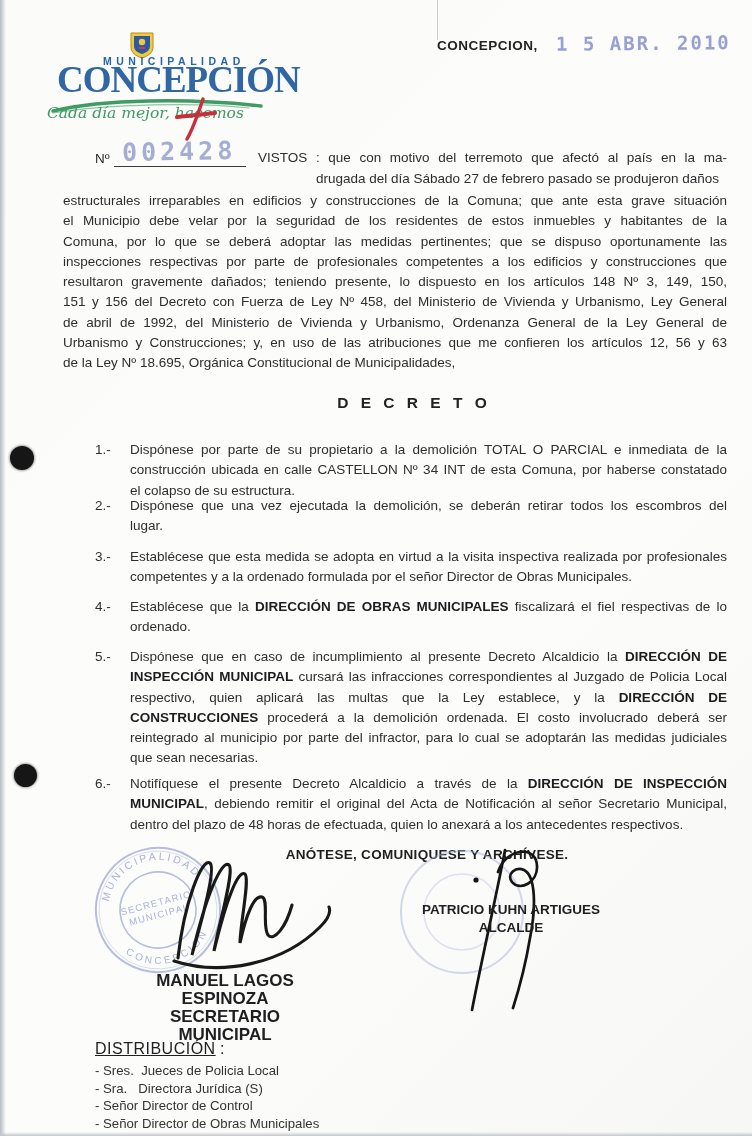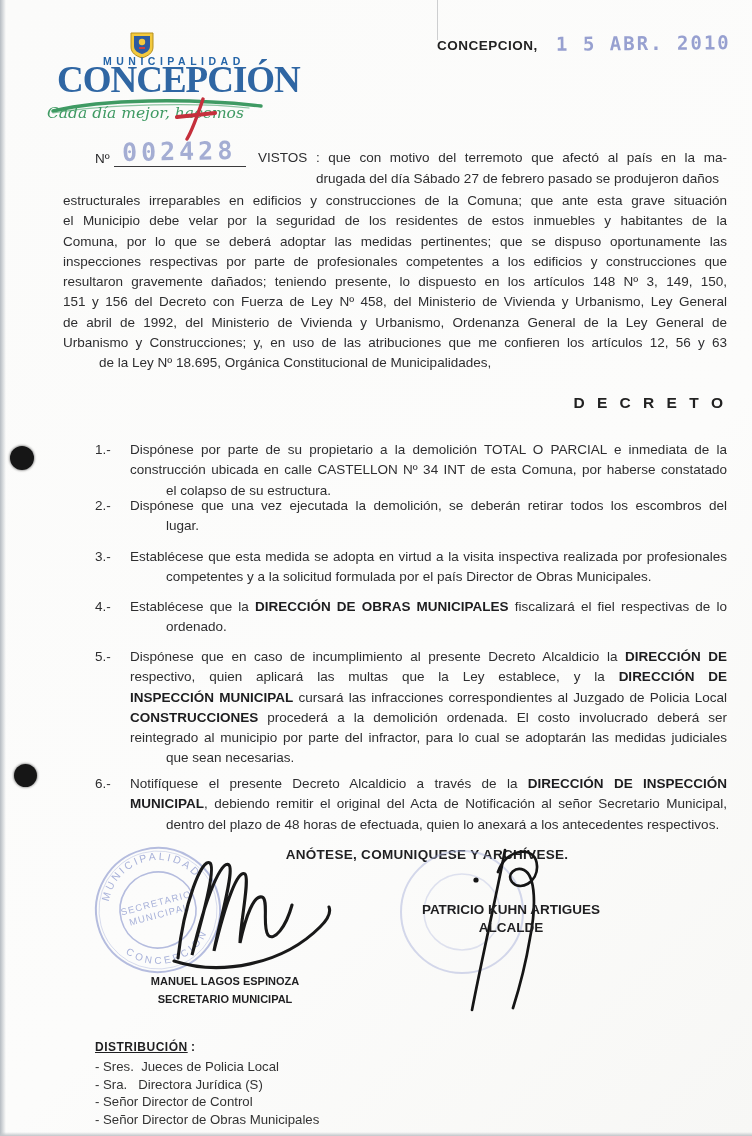--- a/index.html
+++ b/index.html
@@ -38,25 +38,25 @@
   
   .num-label{position:absolute;left:95px;top:151px;font-size:13.5px;color:#2a2a2c;}
   .doc-number{position:absolute;left:122px;top:137px;font-family:"DejaVu Sans Mono",monospace;
     font-weight:bold;font-size:25px;color:#95a0cd;letter-spacing:4px;opacity:.85;transform:rotate(-1deg);}
   .num-underline{position:absolute;left:114px;top:166px;width:132px;border-bottom:1.6px solid #3a3a3c;}
   .vistos-line1{position:absolute;left:258px;top:150px;width:469px;font-size:13.5px;
     text-align:justify;text-align-last:justify;white-space:normal;}
   .vistos-line2{position:absolute;left:316px;top:171px;font-size:13.5px;}
   .vistos-body{position:absolute;left:63px;top:191px;width:664px;font-size:13.5px;line-height:20.3px;}
   .jline{text-align:justify;text-align-last:justify;}
-  .jline.last{text-align-last:left;margin-left:36px;}
+  .jline.last{text-align-last:left;}
   .b{font-weight:bold;color:#1d1d1f;}
 
   
-  .decree-title{position:absolute;left:63px;top:394px;width:664px;text-align:right;
+  .decree-title{position:absolute;left:63px;top:394px;width:664px;text-align:center;
     text-indent:38px;font-weight:bold;font-size:15.5px;letter-spacing:4px;color:#222;}
   .decree-items{position:absolute;left:63px;top:0;width:664px;}
   .decree-item{position:absolute;left:0;width:664px;font-size:13.5px;line-height:20.3px;}
   .decree-item:nth-child(1){top:440px;}
   .decree-item:nth-child(2){top:496px;}
   .decree-item:nth-child(3){top:547px;}
   .decree-item:nth-child(4){top:597px;}
   .decree-item:nth-child(5){top:647px;}
   .decree-item:nth-child(6){top:774px;}
   .decree-item .num{position:absolute;left:32px;top:0;}
@@ -66,25 +66,25 @@
     font-weight:bold;font-size:13.5px;letter-spacing:.3px;color:#1f1f21;}
 
   
   .stamp-left{position:absolute;left:88px;top:840px;}
   .stamp-right{position:absolute;left:396px;top:848px;}
   .sig-left{position:absolute;left:150px;top:843px;}
   .sig-right{position:absolute;left:440px;top:836px;}
   .alcalde-block{position:absolute;left:416px;top:901px;width:190px;text-align:center;
     font-weight:bold;font-size:13.5px;line-height:17.5px;color:#1f1f21;}
   .secretario-block{position:absolute;left:126px;top:972px;width:198px;text-align:center;
-    font-weight:bold;font-size:11px;line-height:18px;color:#1f1f21;}
+    font-weight:bold;font-size:17px;line-height:18px;color:#1f1f21;}
 
   
   .distribution{position:absolute;left:95px;top:1040px;font-size:13.2px;}
-  .dist-title{font-weight:bold;font-size:12px;color:#1f1f21;}
+  .dist-title{font-weight:normal;font-size:16px;color:#1f1f21;}
   .dist-title .u{text-decoration:underline;letter-spacing:.5px;}
   .dist-items{margin-top:4px;line-height:17.6px;white-space:pre-wrap;color:#333;}
   .stamp-text{fill:#9aa5d4;font-family:"Liberation Sans",sans-serif;}
 </style>
 </head>
 <body>
 
 <div class="page">
   <div class="scan-edge-left"></div>
   <div class="scan-edge-bottom"></div>
@@ -148,36 +148,36 @@
         <span class="num">2.-</span>
         <div class="itext">
           <div class="jline"><span>Dispónese que una vez ejecutada la demolición, se deberán retirar todos los escombros del</span></div>
           <div class="jline last"><span>lugar.</span></div>
         </div>
       </div>
       <div class="decree-item">
         <span class="num">3.-</span>
         <div class="itext">
           <div class="jline"><span>Establécese que esta medida se adopta en virtud a la visita inspectiva realizada por profesionales</span></div>
-          <div class="jline last"><span>competentes y a la solicitud formulada por el país Director de Obras Municipales.</span></div>
+          <div class="jline last"><span>competentes y a la ordenado formulada por el señor Director de Obras Municipales.</span></div>
         </div>
       </div>
       <div class="decree-item">
         <span class="num">4.-</span>
         <div class="itext">
           <div class="jline"><span>Establécese que la </span><span class="b">DIRECCIÓN DE OBRAS MUNICIPALES</span><span> fiscalizará el fiel respectivas de lo</span></div>
           <div class="jline last"><span>ordenado.</span></div>
         </div>
       </div>
       <div class="decree-item">
         <span class="num">5.-</span>
         <div class="itext">
           <div class="jline"><span>Dispónese que en caso de incumplimiento al presente Decreto Alcaldicio la </span><span class="b">DIRECCIÓN DE</span></div>
+          <div class="jline"><span class="b">INSPECCIÓN MUNICIPAL</span><span> cursará las infracciones correspondientes al Juzgado de Policia Local</span></div>
           <div class="jline"><span>respectivo, quien aplicará las multas que la Ley establece, y la </span><span class="b">DIRECCIÓN DE</span></div>
-          <div class="jline"><span class="b">INSPECCIÓN MUNICIPAL</span><span> cursará las infracciones correspondientes al Juzgado de Policia Local</span></div>
           <div class="jline"><span class="b">CONSTRUCCIONES</span><span> procederá a la demolición ordenada.  El costo involucrado deberá ser</span></div>
           <div class="jline"><span>reintegrado al municipio por parte del infractor, para lo cual se adoptarán las medidas judiciales</span></div>
           <div class="jline last"><span>que sean necesarias.</span></div>
         </div>
       </div>
       <div class="decree-item">
         <span class="num">6.-</span>
         <div class="itext">
           <div class="jline"><span>Notifíquese el presente Decreto Alcaldicio a través de la </span><span class="b">DIRECCIÓN DE INSPECCIÓN</span></div>
           <div class="jline"><span class="b">MUNICIPAL</span><span>, debiendo remitir el original del Acta de Notificación al señor Secretario Municipal,</span></div>

